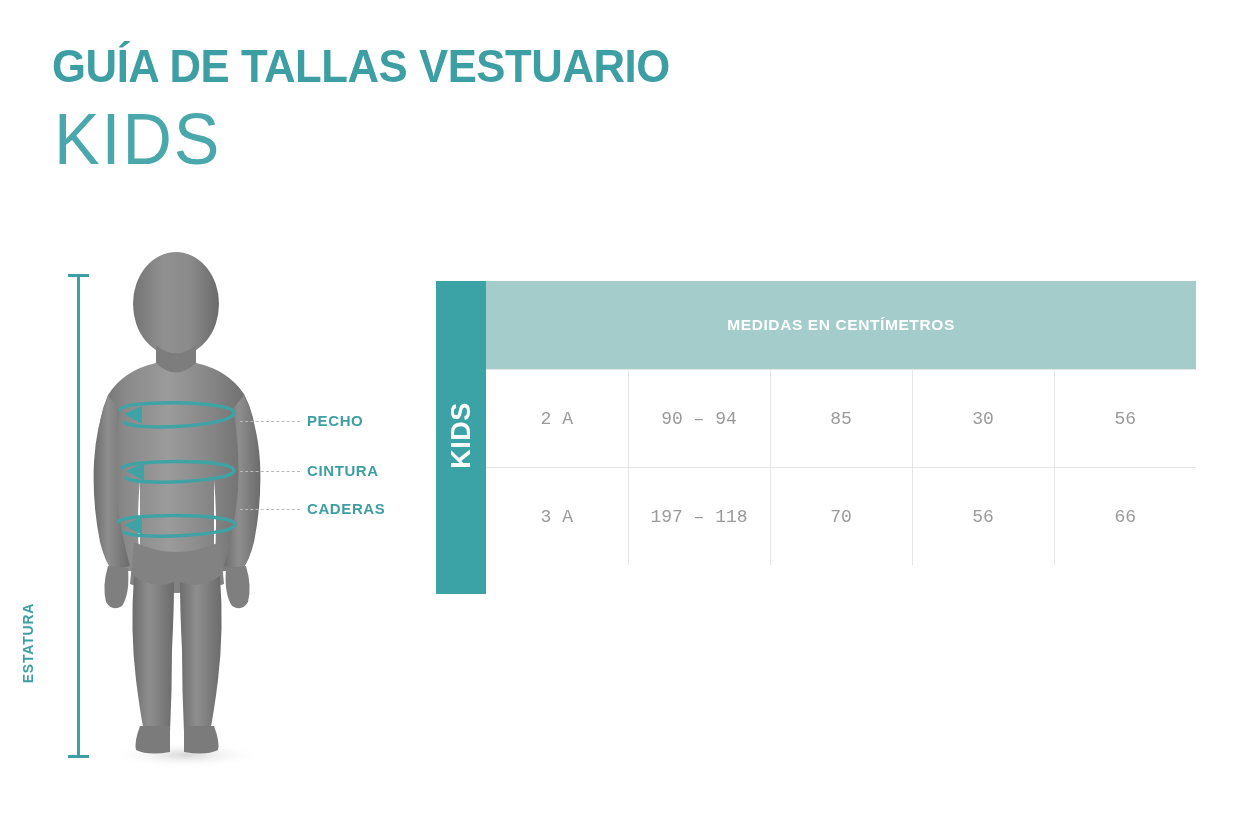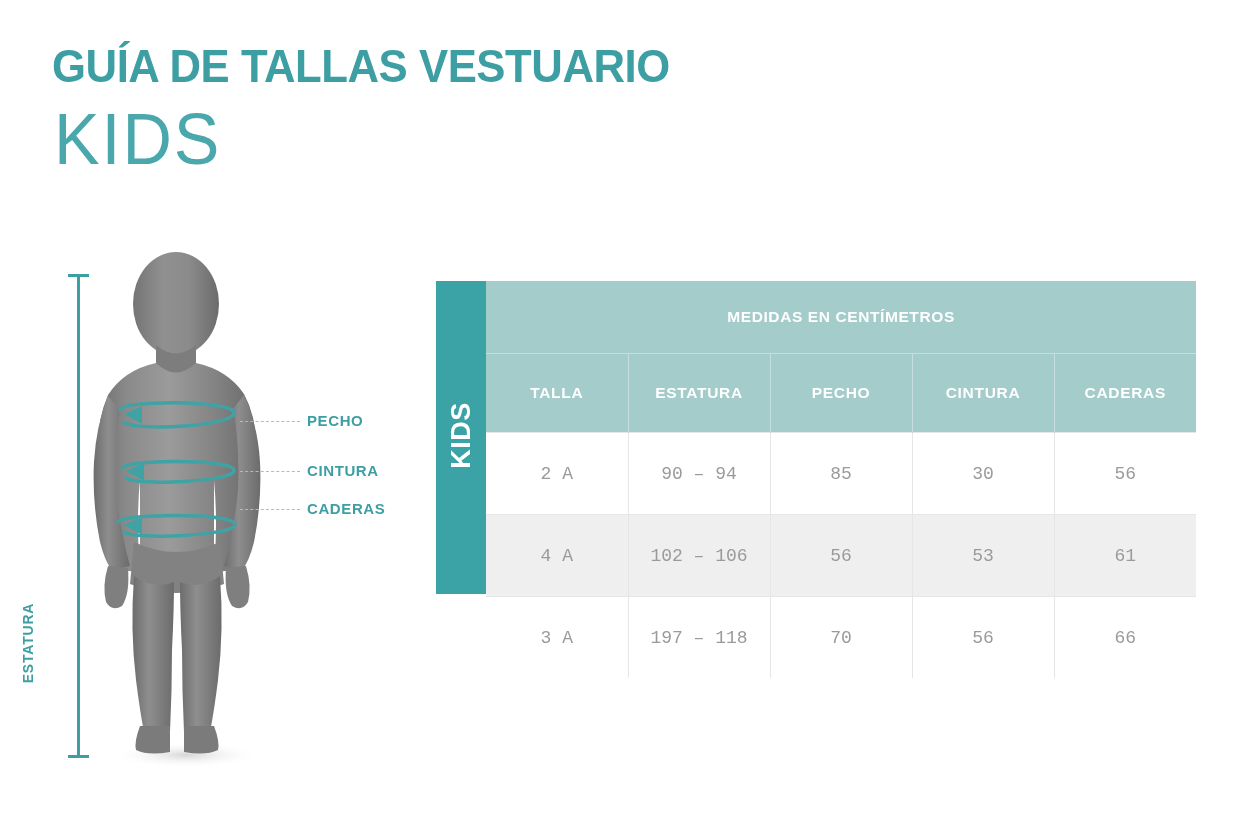--- a/index.html
+++ b/index.html
@@ -153,21 +153,21 @@
     top: 0;
     width: 710px;
     height: 313px;
   }
   table.grid {
     border-collapse: collapse;
     width: 710px;
     table-layout: fixed;
   }
   table.grid td, table.grid th {
-    padding: 8px;
+    padding: 16px;
     margin: 0;
   }
   .hdr-top {
     height: 56px;
     background: #a3cccb;
     color: #ffffff;
     font-size: 15.5px;
     font-weight: bold;
     letter-spacing: 0.6px;
     text-align: center;
@@ -316,42 +316,28 @@
         <col style="width:142px">
           <col style="width:142px">
           <col style="width:142px">
           <col style="width:142px">
           <col style="width:142px">
       </colgroup>
       <thead>
         <tr>
           <th class="hdr-top" colspan="5">MEDIDAS EN CENTÍMETROS</th>
         </tr>
-        <tr>
-          <th class="hdr-col">TALLA</th>
-          <th class="hdr-col">ESTATURA</th>
-          <th class="hdr-col">PECHO</th>
-          <th class="hdr-col">CINTURA</th>
-          <th class="hdr-col">CADERAS</th>
-        </tr>
       </thead>
       <tbody>
         <tr>
           <td class="data-cell">2 A</td>
           <td class="data-cell">90 – 94</td>
           <td class="data-cell">85</td>
           <td class="data-cell">30</td>
           <td class="data-cell">56</td>
-        </tr>
-        <tr class="alt">
-          <td class="data-cell">4 A</td>
-          <td class="data-cell">102 – 106</td>
-          <td class="data-cell">56</td>
-          <td class="data-cell">53</td>
-          <td class="data-cell">61</td>
         </tr>
         <tr>
           <td class="data-cell">3 A</td>
           <td class="data-cell">197 – 118</td>
           <td class="data-cell">70</td>
           <td class="data-cell">56</td>
           <td class="data-cell">66</td>
         </tr>
       </tbody>
     </table>

